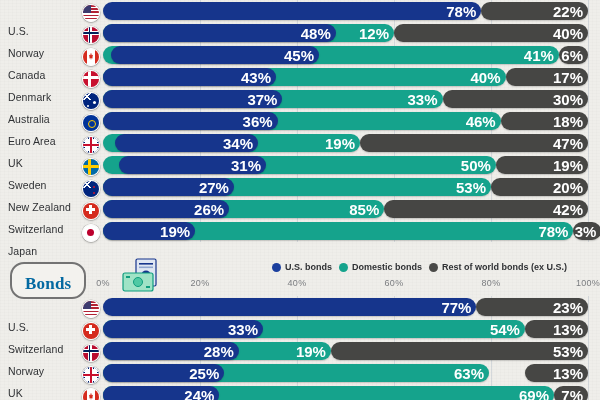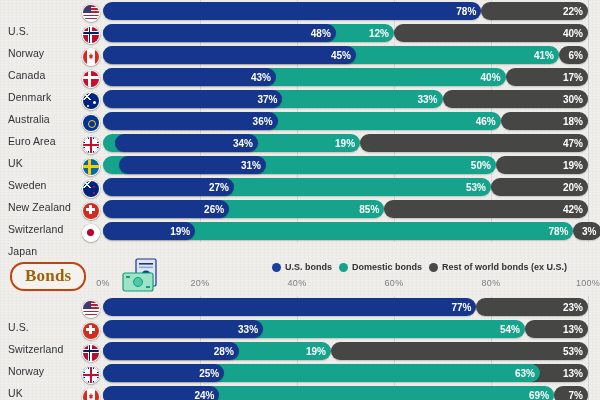--- a/index.html
+++ b/index.html
@@ -38,42 +38,42 @@
   .track{
     position:absolute;left:103px;top:2px;height:18px;width:485px;
   }
   .gridlines{position:absolute;left:103px;top:0;width:485px;height:100%;}
   .gridlines span{
     position:absolute;top:0;bottom:0;width:1px;background:rgba(120,140,170,.22);
   }
   .seg{
     position:absolute;top:0;height:18px;border-radius:9px;
     display:flex;align-items:center;box-sizing:border-box;
-    font-size:10px;font-weight:bold;color:#fff;
+    font-size:15px;font-weight:bold;color:#fff;
     box-shadow:0 1px 1.5px rgba(0,0,0,.18);
   }
   .seg span{padding:0 5px;white-space:nowrap;}
   .seg.blue{background:#16358c;justify-content:flex-end;z-index:3;}
   .seg.teal{background:#15a38c;justify-content:flex-end;z-index:2;}
   .seg.gray{background:#464644;justify-content:flex-end;z-index:1;padding-left:28px;}
 
   
   .axis{position:absolute;left:103px;width:485px;height:14px;}
   .axis span{
     position:absolute;top:0;font-size:9px;color:#7b7d80;
     transform:translateX(-50%);white-space:nowrap;letter-spacing:.3px;
   }
 
   
   .sect{
     position:absolute;display:inline-block;
-    border:2px solid #c2410c;border-radius:14px;
-    padding:2px 13px 3px;background:#f3f2ee;
+    border:2px solid #737373;border-radius:14px;
+    padding:10px 13px 3px;background:#f3f2ee;
     font-family:"Liberation Serif",serif;font-weight:bold;
-    font-size:17px;color:#a16207;letter-spacing:.2px;
+    font-size:17px;color:#0369a1;letter-spacing:.2px;
   }
 
   
   .legend{position:absolute;display:flex;align-items:center;gap:7px;}
   .lg{display:flex;align-items:center;gap:4px;font-size:9px;color:#2f3134;font-weight:bold;white-space:nowrap;}
   .dot{width:9px;height:9px;border-radius:50%;display:block;}
   .dot.blue{background:#1b3f9e;}
   .dot.teal{background:#15a38c;}
   .dot.gray{background:#4a4a48;}
 
@@ -161,21 +161,21 @@
             <i style="right:0;top:0;width:4px;height:100%;background:#d52b1e"></i>
             <i style="left:6px;top:4px;width:4px;height:8px;background:#d52b1e;clip-path:polygon(50% 0,70% 35%,100% 28%,85% 62%,100% 72%,58% 72%,50% 100%,42% 72%,0 72%,15% 62%,0 28%,30% 35%)"></i>
           </div>
           <div class="track">
             <div class="seg gray" style="left:455.9px;width:29.099999999999998px">
               <span>6%</span>
             </div>
             <div class="seg teal" style="left:0;width:455.9px">
               <span>41%</span>
             </div>
-            <div class="seg blue" style="left:0;width:253px">
+            <div class="seg blue" style="left:8px;width:208px">
               <span>45%</span>
             </div>
           </div>
         </div>
         <div class="row">
           <div class="gridlines">
             <span style="left:97px"></span>
             <span style="left:194px"></span>
             <span style="left:291px"></span>
             <span style="left:388px"></span>
@@ -518,21 +518,21 @@
             <i style="left:0;top:0;width:100%;height:100%;background:linear-gradient(45deg,transparent 40%,#fff 40% 60%,transparent 60%),linear-gradient(-45deg,transparent 40%,#fff 40% 60%,transparent 60%)"></i>
             <i style="left:6px;top:0;width:4px;height:100%;background:#fff"></i>
             <i style="left:0;top:6px;width:100%;height:4px;background:#fff"></i>
             <i style="left:7px;top:0;width:2px;height:100%;background:#c8102e"></i>
             <i style="left:0;top:7px;width:100%;height:2px;background:#c8102e"></i>
           </div>
           <div class="track">
             <div class="seg gray" style="left:421.95px;width:63.050000000000004px">
               <span>13%</span>
             </div>
-            <div class="seg teal" style="left:0;width:437px">
+            <div class="seg teal" style="left:0;width:386px">
               <span>63%</span>
             </div>
             <div class="seg blue" style="left:0;width:121.25px">
               <span>25%</span>
             </div>
           </div>
         </div>
         <div class="row">
           <div class="gridlines">
             <span style="left:97px"></span>

